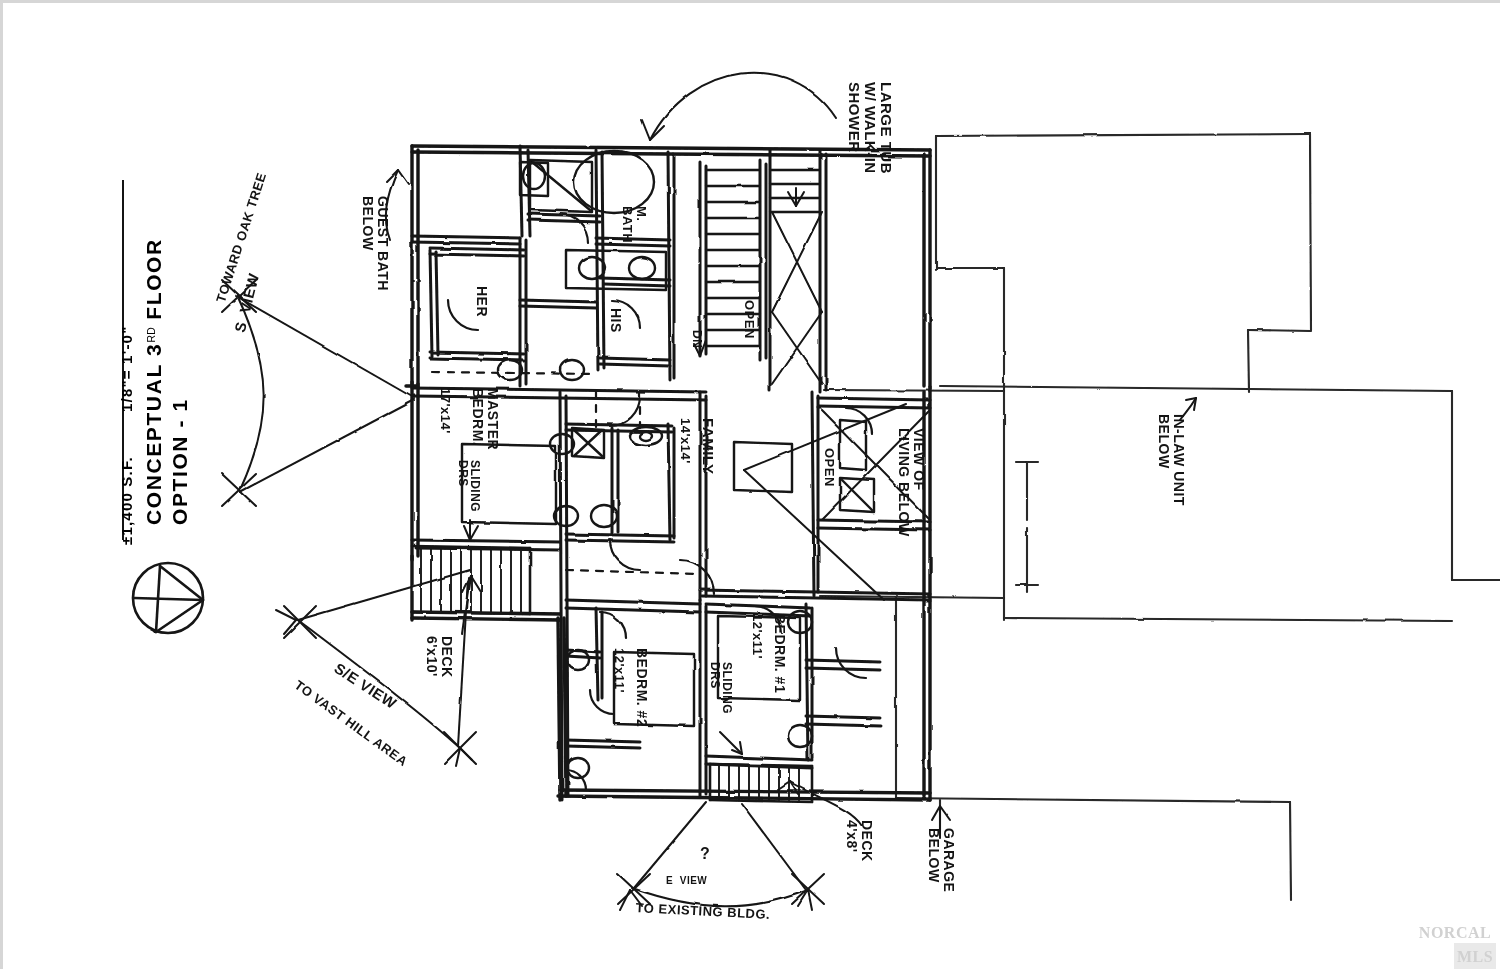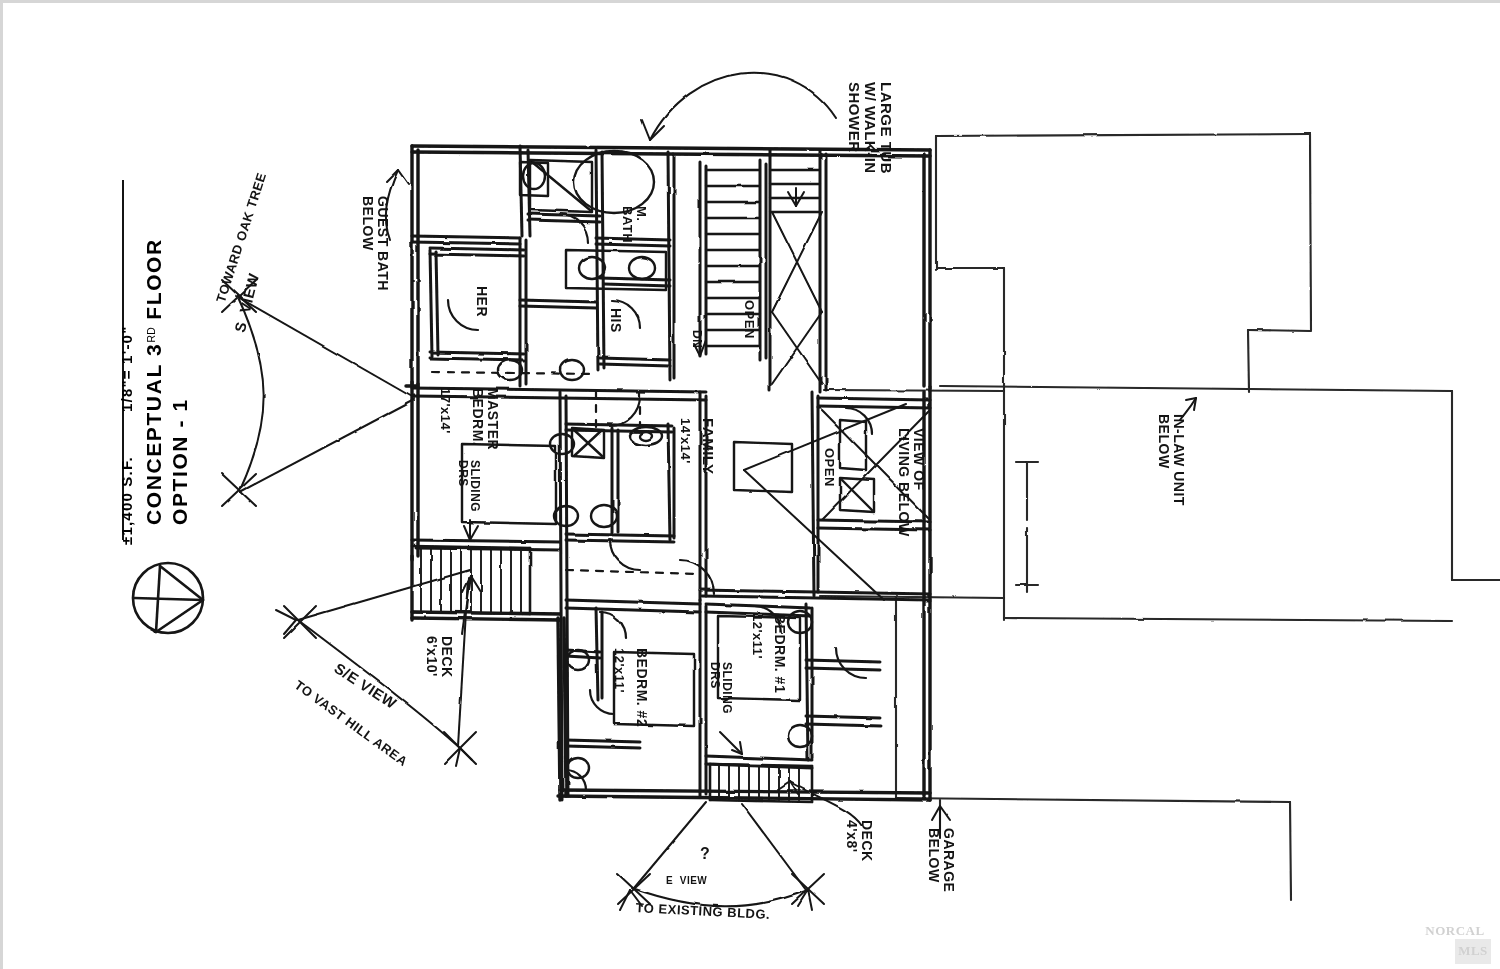--- a/index.html
+++ b/index.html
@@ -30,21 +30,21 @@
   }
   .title-1{font-size:21px;font-weight:700;letter-spacing:1.6px;}
   .title-2{font-size:21px;font-weight:700;letter-spacing:1.6px;}
   .title-3{font-size:15px;font-weight:700;letter-spacing:1.2px;}
   .title-4{font-size:15px;font-weight:700;letter-spacing:1.2px;}
   .sup{font-size:0.68em;vertical-align:super;}
   .wm{
     position:absolute;right:8px;bottom:6px;
     width:74px;height:40px;
     color:#c9c9c9;
-    font-size:13px;font-weight:700;
+    font-size:16px;font-weight:700;
     font-family:"Liberation Serif",serif;
     text-align:center;
     line-height:1.25;
     letter-spacing:0.5px;
     opacity:.85;
   }
   .wm .b2{ background:#e6e6e6; display:inline-block; padding:4px 3px;margin-left:36px;}
   .edge-top{position:absolute;left:0;top:0;width:1500px;height:3px;background:#d6d6d6;}
   .edge-left{position:absolute;left:0;top:0;width:3px;height:969px;background:#d6d6d6;}
 </style>

